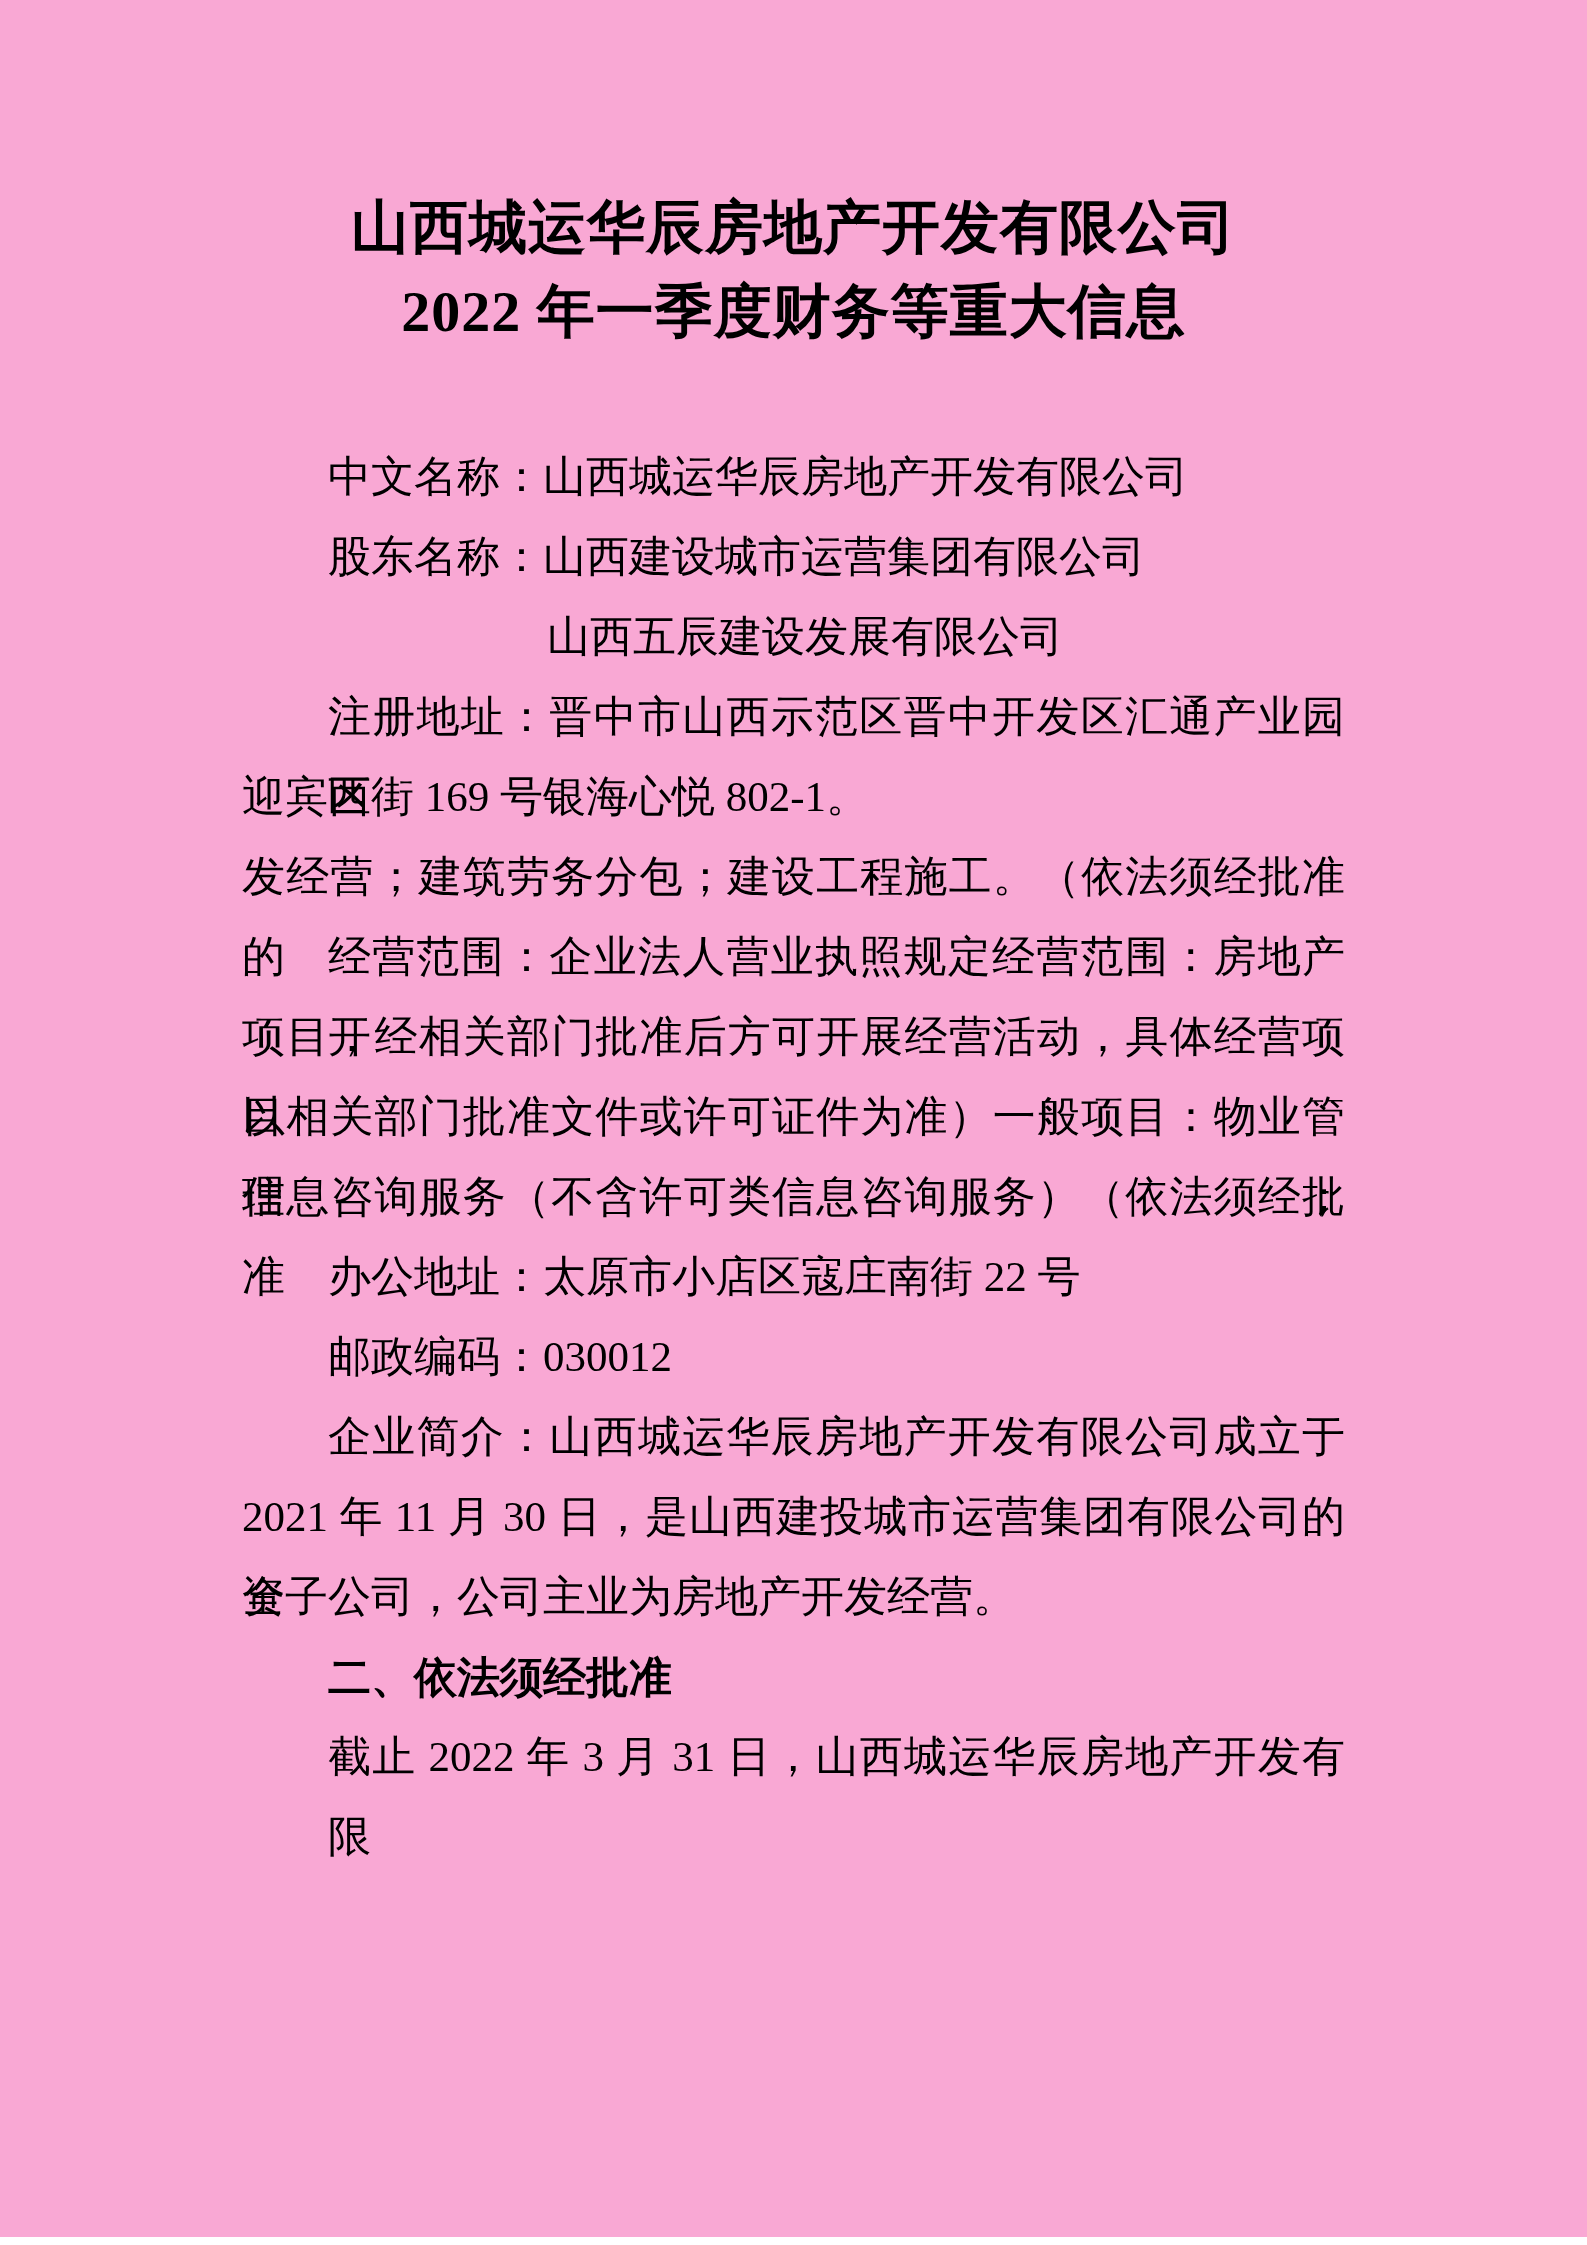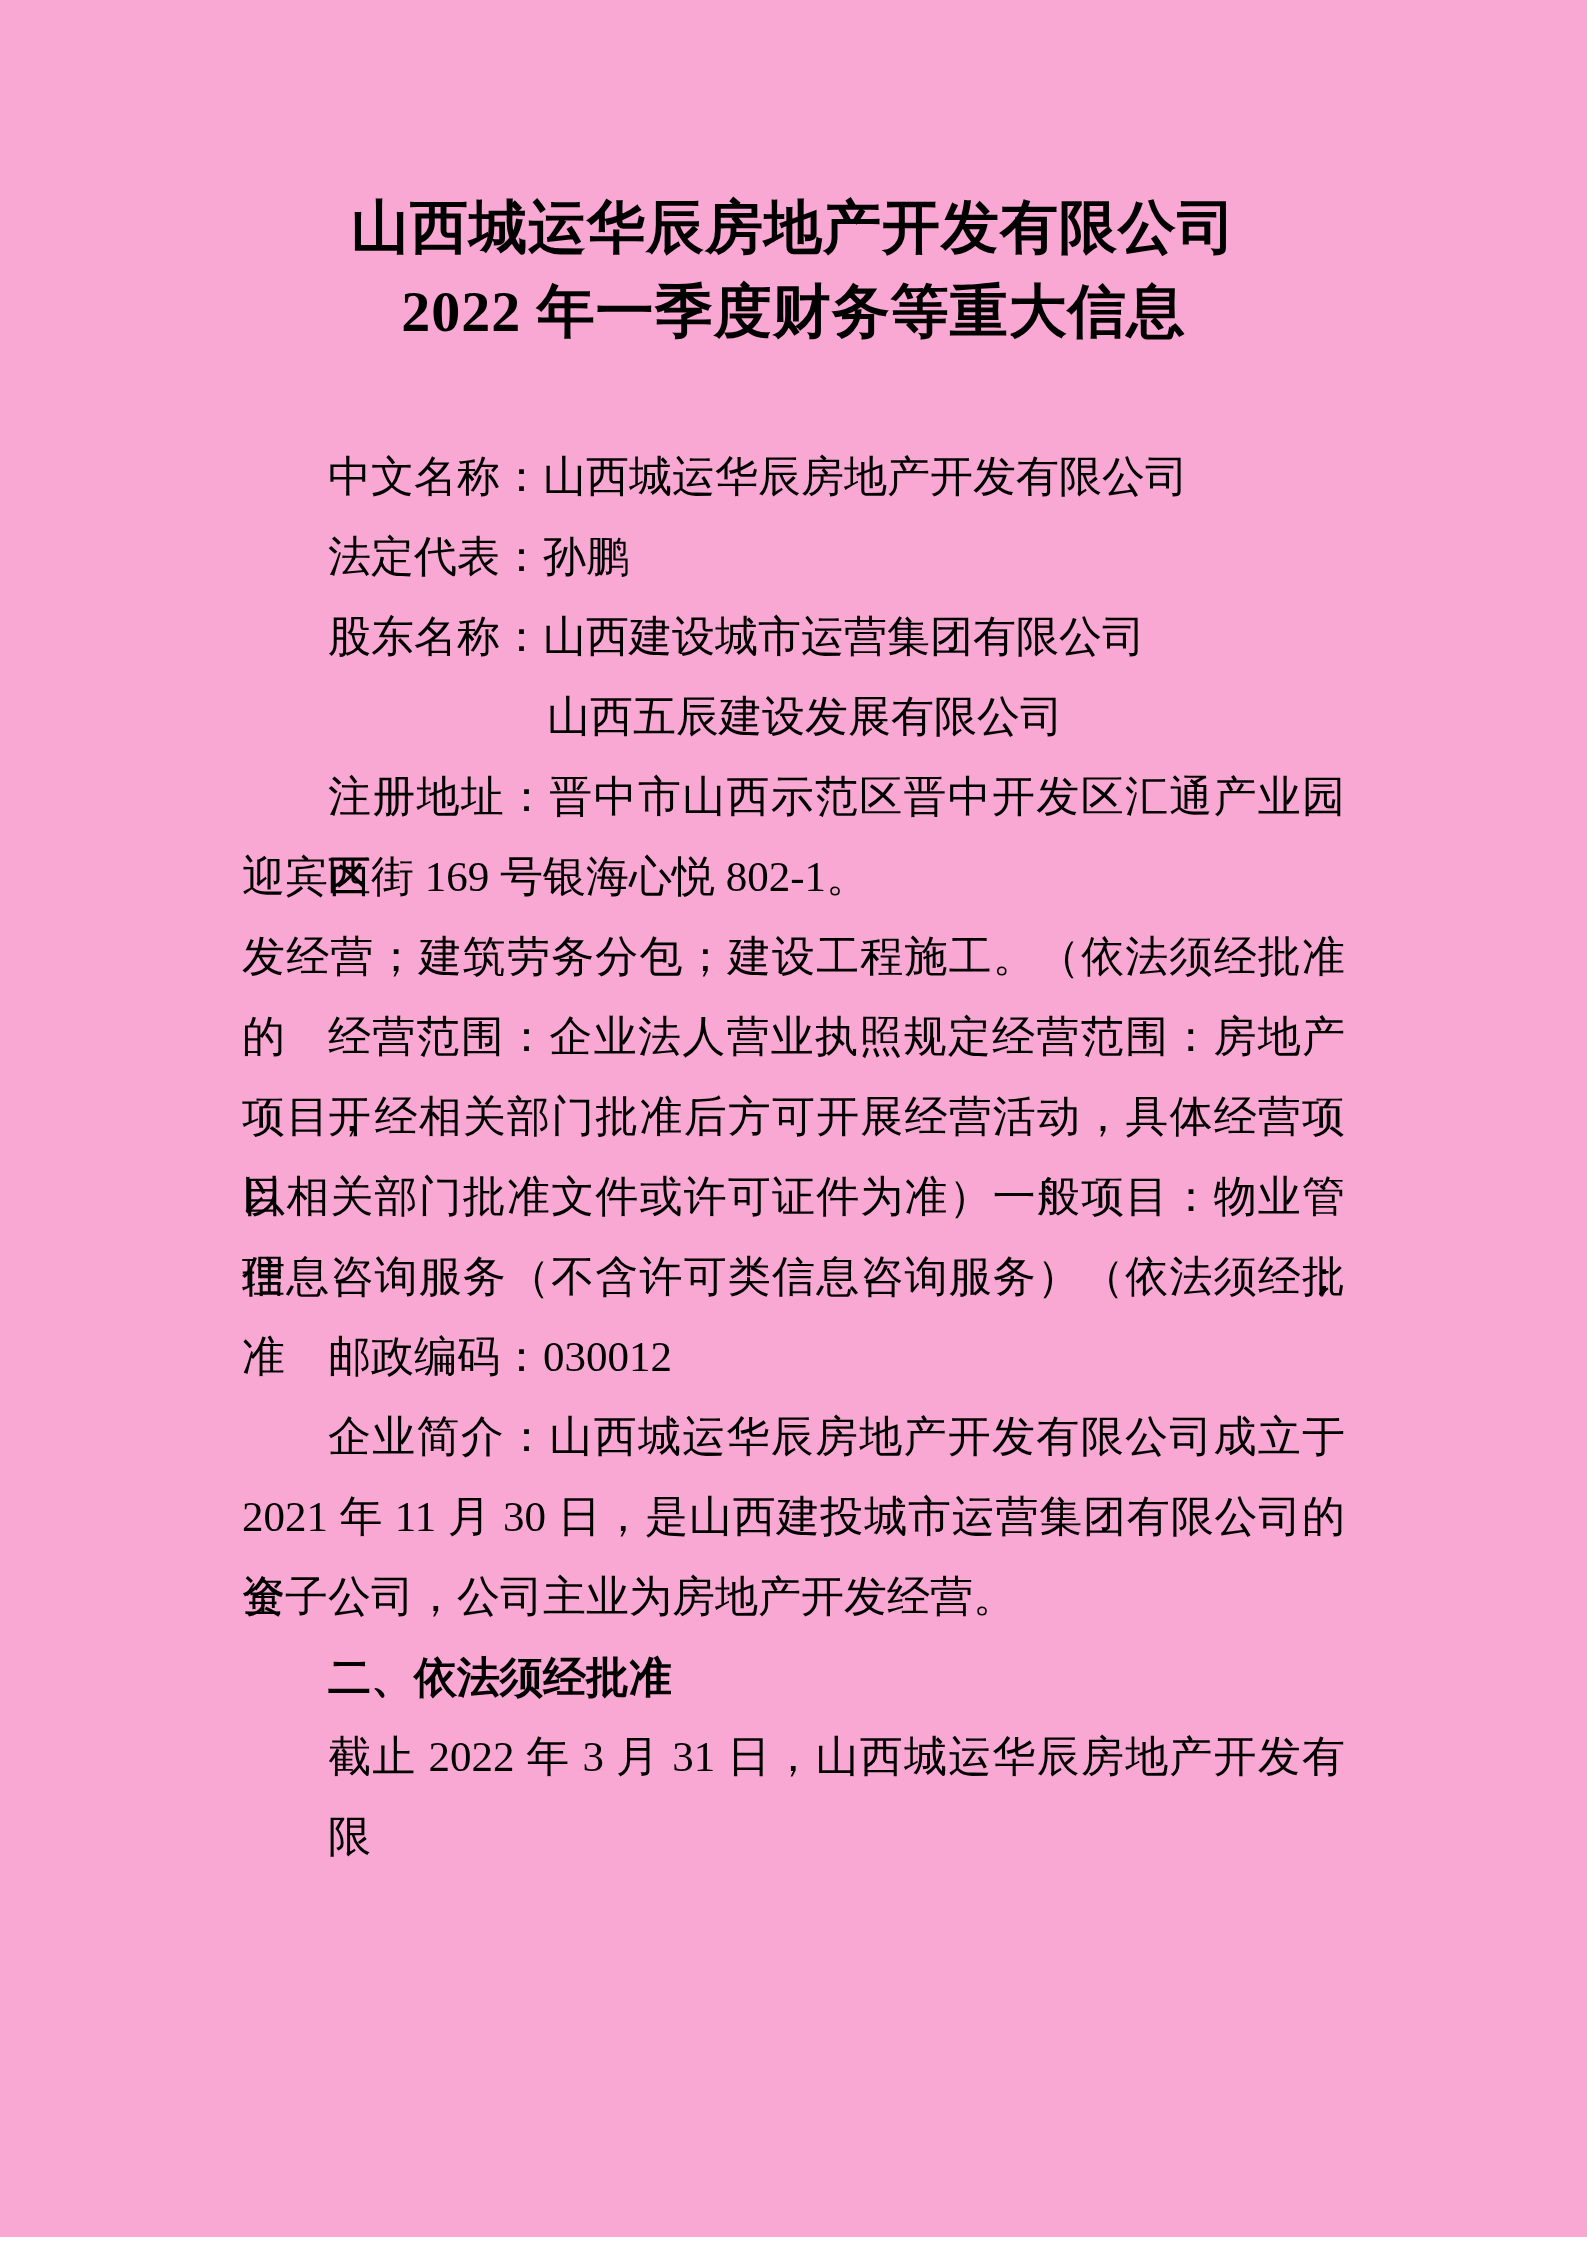--- a/index.html
+++ b/index.html
@@ -61,30 +61,30 @@
 
 <div class="page">
 
   <div class="title-block">
     <div>山西城运华辰房地产开发有限公司</div>
     <div>2022 年一季度财务等重大信息</div>
   </div>
 
   <div class="content">
     <div class="ln ind">中文名称：山西城运华辰房地产开发有限公司</div>
-    <div class="ln ind">法定代表：孙鹏</div>
     <div class="ln ind">股东名称：山西建设城市运营集团有限公司</div>
     <div class="ln hang">山西五辰建设发展有限公司</div>
     <div class="ln ind j">注册地址：晋中市山西示范区晋中开发区汇通产业园区</div>
     <div class="ln">迎宾西街 169 号银海心悦 802-1。</div>
     <div class="ln j">发经营；建筑劳务分包；建设工程施工。（依法须经批准的</div>
     <div class="ln ind j">经营范围：企业法人营业执照规定经营范围：房地产开</div>
     <div class="ln j">项目，经相关部门批准后方可开展经营活动，具体经营项目</div>
     <div class="ln j">以相关部门批准文件或许可证件为准）一般项目：物业管理；</div>
     <div class="ln j">信息咨询服务（不含许可类信息咨询服务）（依法须经批准</div>
+    <div class="ln ind">办公地址：太原市小店区寇庄南街 22 号</div>
     <div class="ln ind">邮政编码：030012</div>
     <div class="ln ind j">企业简介：山西城运华辰房地产开发有限公司成立于</div>
     <div class="ln j">2021 年 11 月 30 日，是山西建投城市运营集团有限公司的全</div>
     <div class="ln">资子公司，公司主业为房地产开发经营。</div>
     <div class="ln h ind">二、依法须经批准</div>
     <div class="ln ind j">截止 2022 年 3 月 31 日，山西城运华辰房地产开发有限</div>
   </div>
 
 </div>
 

